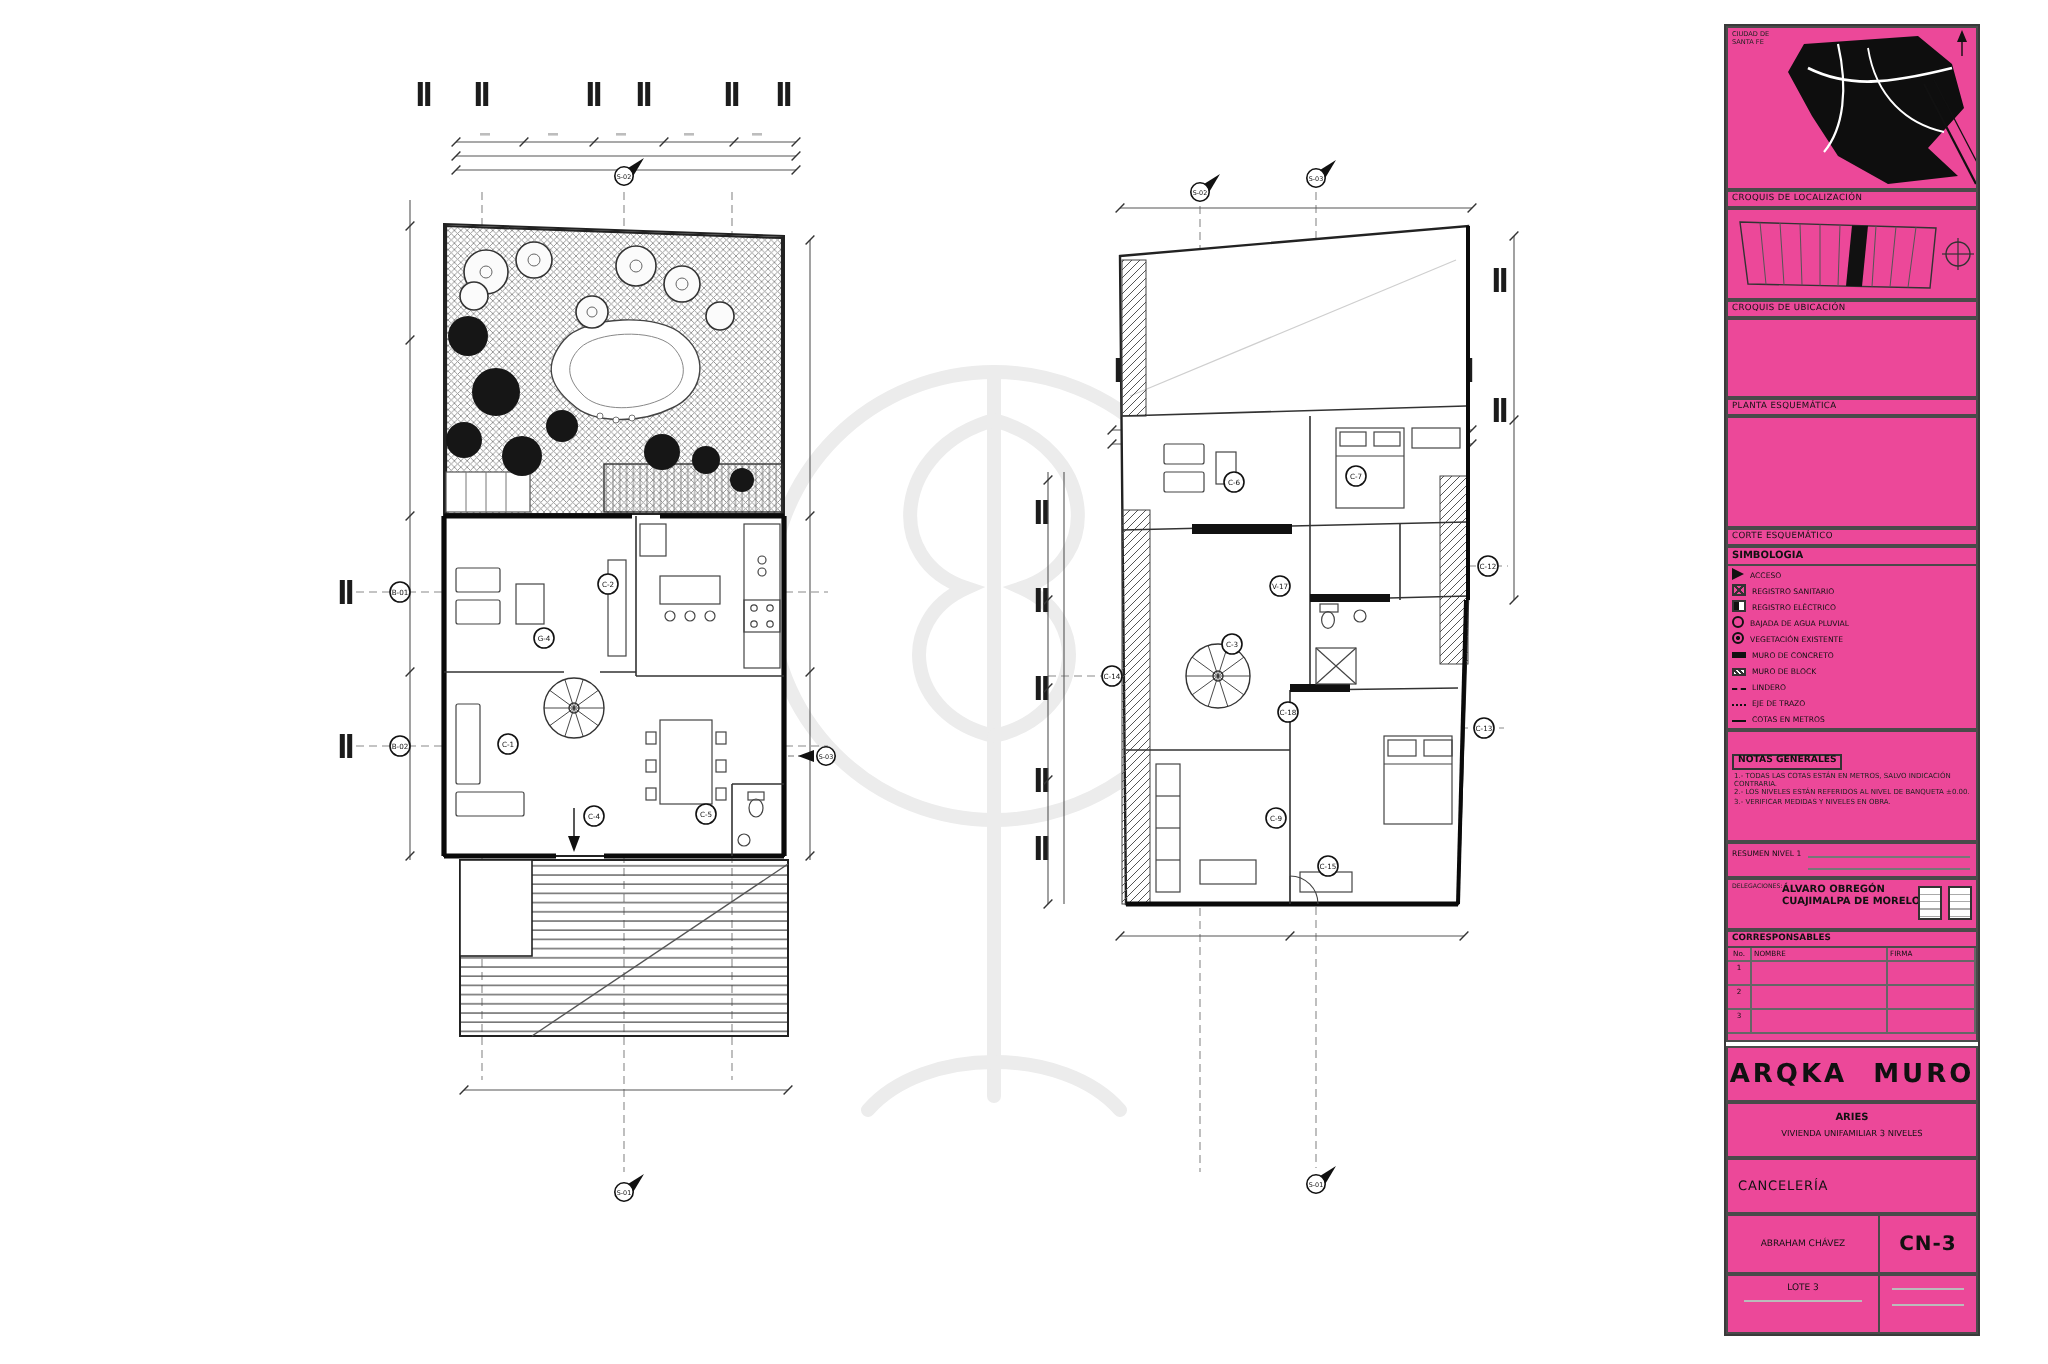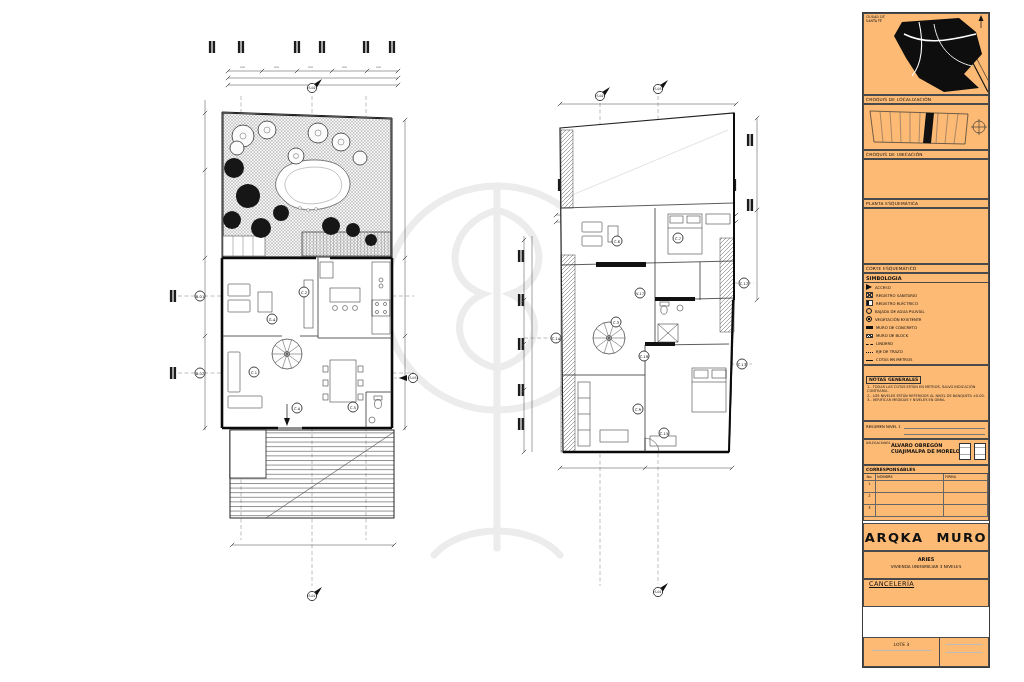--- a/index.html
+++ b/index.html
@@ -5,21 +5,21 @@
   *{box-sizing:border-box;margin:0;padding:0;}
   html,body{width:1024px;height:682px;background:#fff;overflow:hidden;
     font-family:"DejaVu Sans","Liberation Sans",sans-serif;color:#111;}
   #sheet{position:relative;width:1024px;height:682px;background:#fff;}
   #draw{position:absolute;left:0;top:0;}
   svg text{font-family:"DejaVu Sans","Liberation Sans",sans-serif;fill:#111;}
 
   
   .panel{position:absolute;left:862px;top:12px;width:128px;height:656px;
     border:1px solid #3a3a3a;background:#fff;}
-  .pb{position:absolute;left:0;right:0;border:0.6px solid #4a4a4a;background:#fdba74;overflow:hidden;}
+  .pb{position:absolute;left:0;right:0;border:0.6px solid #4a4a4a;background:#ec4899;overflow:hidden;}
   .pcap{display:flex;align-items:center;padding-left:2px;font-size:4.3px;letter-spacing:.2px;}
   .maplabel{position:absolute;left:2px;top:2px;font-size:3.3px;color:#222;width:28px;line-height:1.2;}
   .simtitle{font-size:5px;font-weight:bold;padding:1px 2px;border-bottom:0.6px solid #4a4a4a;}
   .lrow{display:flex;align-items:center;height:8px;padding:0 2px;font-size:3.8px;white-space:nowrap;}
   .ic{flex:0 0 auto;width:7px;height:6px;margin-right:3px;position:relative;}
   .ic-arrow{width:0;height:0;border-left:6px solid #111;border-top:3px solid transparent;border-bottom:3px solid transparent;}
   .ic-xbox{border:0.6px solid #333;background:
      linear-gradient(45deg,transparent 44%,#333 44% 56%,transparent 56%),
      linear-gradient(-45deg,transparent 44%,#333 44% 56%,transparent 56%);}
   .ic-half{border:0.6px solid #333;background:linear-gradient(90deg,#111 0 50%,#fff 50%);}
@@ -43,21 +43,21 @@
   .ctitle{font-size:4.4px;font-weight:bold;padding:1px 2px;border-bottom:0.6px solid #4a4a4a;}
   .crow{display:flex;border-bottom:0.5px solid #666;font-size:3.6px;}
   .crow>div{border-right:0.5px solid #666;padding:1px 1px;overflow:hidden;}
   .c1{width:12px;flex:0 0 auto;text-align:center;}
   .c2{width:68px;flex:0 0 auto;}
   .c3{flex:1;}
   .firm{display:flex;align-items:center;justify-content:center;gap:13px;height:100%;
      font-size:13px;font-weight:600;letter-spacing:1.5px;}
   .proj1{text-align:center;font-size:5px;font-weight:bold;margin-top:4px;}
   .proj2{text-align:center;font-size:4.2px;margin-top:1.5px;}
-  .cancel{display:flex;padding-left:5px;font-size:6.5px;letter-spacing:.4px;text-decoration:underline;}
+  .cancel{display:flex;align-items:center;padding-left:5px;font-size:6.5px;letter-spacing:.4px;}
   .author{position:absolute;left:0;top:0;width:76px;height:100%;border-right:0.6px solid #4a4a4a;
      display:flex;align-items:center;justify-content:center;font-size:4.5px;}
   .sheetno{position:absolute;left:76px;right:0;top:0;height:100%;display:flex;align-items:center;
      justify-content:center;font-size:10px;font-weight:bold;letter-spacing:.5px;}
   .lot{position:absolute;left:0;top:0;width:76px;height:100%;border-right:0.6px solid #4a4a4a;
      text-align:center;font-size:4.5px;padding-top:4px;}
   .bar{height:1.2px;background:#bbb;}
 </style>
 </head>
 <body>
@@ -656,20 +656,24 @@
 
   <div class="pb" style="top:538px;height:28px;">
     <div class="proj1">ARIES</div>
     <div class="proj2">VIVIENDA UNIFAMILIAR 3 NIVELES</div>
   </div>
 
   <div class="pb cancel" style="top:566px;height:28px;">
     <span>CANCELERÍA</span>
   </div>
 
+  <div class="pb" style="top:594px;height:30px;">
+    <div class="author">ABRAHAM CHÁVEZ</div>
+    <div class="sheetno">CN-3</div>
+  </div>
 
   <div class="pb" style="top:624px;height:30px;">
     <div class="lot">
       <div>LOTE 3</div>
       <div class="bar" style="margin:3px 8px 0;"></div>
     </div>
     <div style="position:absolute;left:76px;right:0;top:0;height:100%;">
       <div class="bar" style="margin:6px 6px 0;"></div>
       <div class="bar" style="margin:7px 6px 0;"></div>
     </div>

